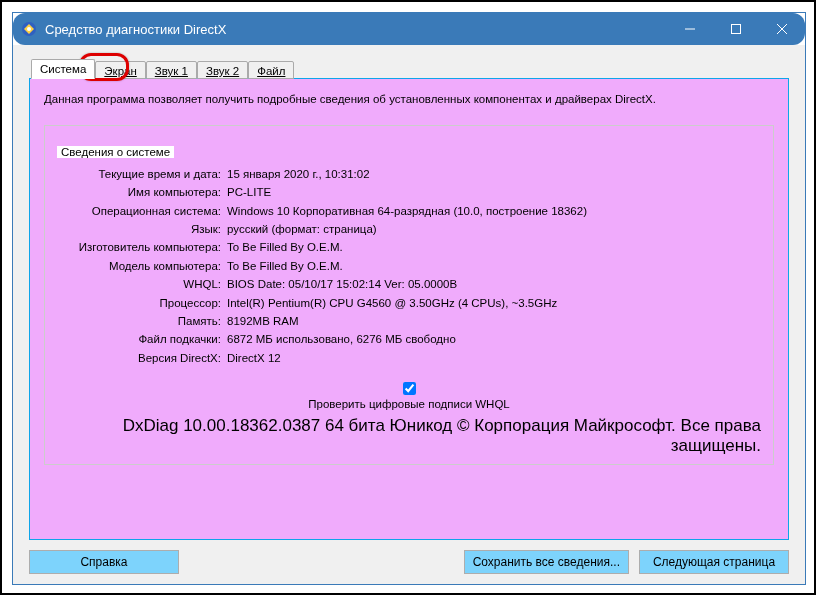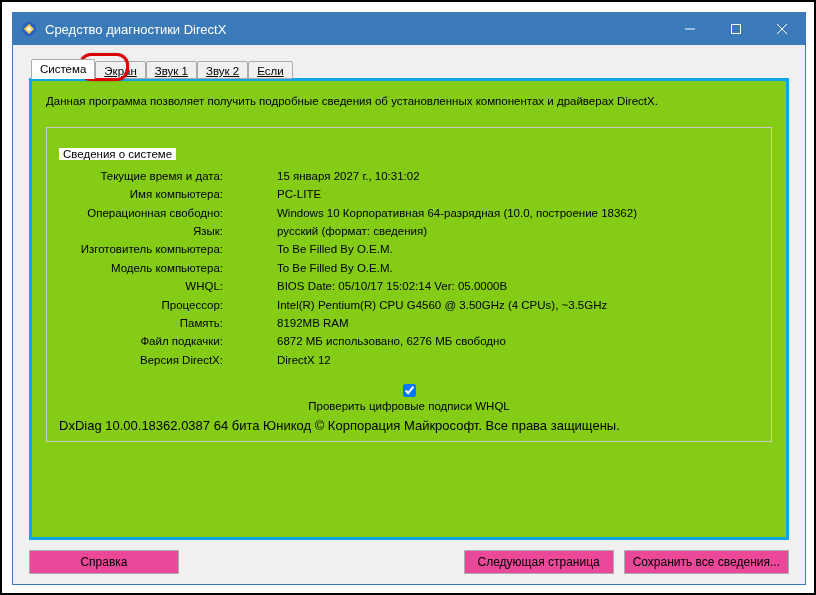--- a/index.html
+++ b/index.html
@@ -27,20 +27,21 @@
     display: flex;
     flex-direction: column;
   }
   .titlebar {
     background: #3a7ab8;
     color: #fff;
     display: flex;
     align-items: center;
     height: 32px;
     padding: 0 0 0 8px;
+    border-radius: 12px;
   }
   .titlebar-icon {
     width: 16px; height: 16px;
     margin-right: 8px;
     position: relative;
   }
   .titlebar-icon svg { display:block; }
   .titlebar-title {
     font-size: 13px;
     flex: 1;
@@ -92,22 +93,22 @@
     z-index: 3;
   }
   .highlight-ring {
     position: absolute;
     border: 3px solid #d00;
     border-radius: 12px;
     pointer-events: none;
     box-shadow: 0 0 2px rgba(0,0,0,0.3);
   }
   .tab-panel {
-    background: #84cc16;
-    border: 3px solid #0ea5e9;
+    background: #f0abfc;
+    border: 1px solid #0ea5e9;
     flex: 1;
     padding: 12px 14px 6px 14px;
     display: flex;
     flex-direction: column;
   }
   .intro-text {
     font-size: 11.5px;
     line-height: 1.55;
     margin-bottom: 12px;
   }
@@ -126,50 +127,50 @@
     display: inline-block;
     margin-top: 28px;
   }
   .info-rows {
     margin-top: -6px;
   }
   .info-row {
     display: flex;
     font-size: 11.5px;
     line-height: 1.6;
-    gap: 48px;
   }
   .info-label {
     width: 170px;
     text-align: right;
     padding-right: 6px;
   }
   .info-value {
     flex: 1;
   }
   .check-row {
     margin-top: 12px;
     font-size: 11.5px;
     display: flex;
     align-items: center;
     flex-direction: column;
   }
   .check-row input { margin-right: 4px; }
   .footer-line {
-    font-size: 13px;
+    font-size: 17px;
+    text-align: right;
     margin-top: auto;
     padding-top: 6px;
   }
   .button-bar {
     display: flex;
     gap: 10px;
     padding: 10px 0 0 0;
   }
   .btn {
-    background: #ec4899;
+    background: #7dd3fc;
     border: 1px solid #adadad;
     font-size: 12px;
     padding: 4px 8px;
     min-width: 150px;
     text-align: center;
     font-family: inherit;
   }
   .spacer { flex: 1; }
 </style>
 </head>
@@ -206,45 +207,45 @@
       </div>
     </div>
   </div>
 
   <div class="content">
     <div class="tab-bar" style="position:relative;">
       <div class="tab active">Система</div>
       <div class="tab inactive" style="position:relative;">Экран</div>
       <div class="tab inactive">Звук 1</div>
       <div class="tab inactive">Звук 2</div>
-      <div class="tab inactive">Если</div>
+      <div class="tab inactive">Файл</div>
       <div class="highlight-ring" style="left:48px; top:-6px; width:50px; height:28px;"></div>
     </div>
 
     <div class="tab-panel">
       <div class="intro-text">Данная программа позволяет получить подробные сведения об установленных компонентах и драйверах DirectX.</div>
 
       <div class="fieldset">
         <span class="fieldset-legend">Сведения о системе</span>
         <div class="info-rows" id="info-rows">
               <div class="info-row">
                 <div class="info-label">Текущие время и дата:</div>
-                <div class="info-value">15 января 2027 г., 10:31:02</div>
+                <div class="info-value">15 января 2020 г., 10:31:02</div>
               </div>
               <div class="info-row">
                 <div class="info-label">Имя компьютера:</div>
                 <div class="info-value">PC-LITE</div>
               </div>
               <div class="info-row">
-                <div class="info-label">Операционная свободно:</div>
+                <div class="info-label">Операционная система:</div>
                 <div class="info-value">Windows 10 Корпоративная 64-разрядная (10.0, построение 18362)</div>
               </div>
               <div class="info-row">
                 <div class="info-label">Язык:</div>
-                <div class="info-value">русский (формат: сведения)</div>
+                <div class="info-value">русский (формат: страница)</div>
               </div>
               <div class="info-row">
                 <div class="info-label">Изготовитель компьютера:</div>
                 <div class="info-value">To Be Filled By O.E.M.</div>
               </div>
               <div class="info-row">
                 <div class="info-label">Модель компьютера:</div>
                 <div class="info-value">To Be Filled By O.E.M.</div>
               </div>
               <div class="info-row">
@@ -272,19 +273,19 @@
           <input type="checkbox" checked="" style="">
           <label>Проверить цифровые подписи WHQL</label>
         </div>
         <div class="footer-line">DxDiag 10.00.18362.0387 64 бита Юникод © Корпорация Майкрософт. Все права защищены.</div>
       </div>
     </div>
 
     <div class="button-bar">
       <button class="btn"><span>Справка</span></button>
       <div class="spacer"></div>
+      <button class="btn"><span>Сохранить все сведения...</span></button>
       <button class="btn"><span>Следующая страница</span></button>
-      <button class="btn"><span>Сохранить все сведения...</span></button>
     </div>
 
   </div>
 </div>
 </div>
 
 </body></html>

